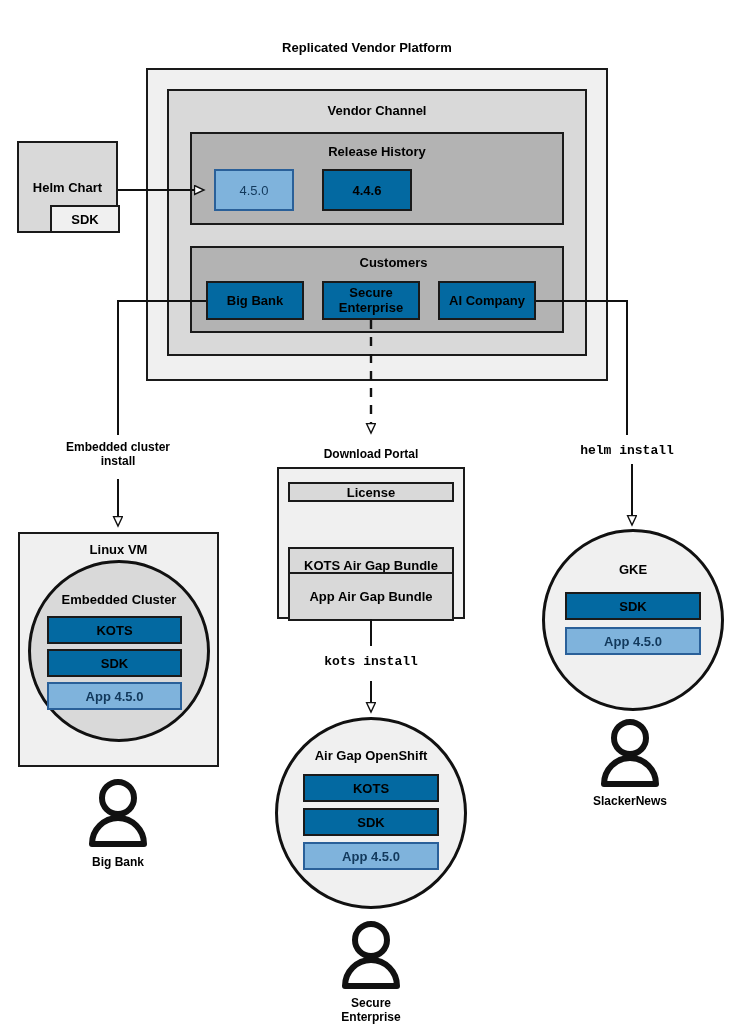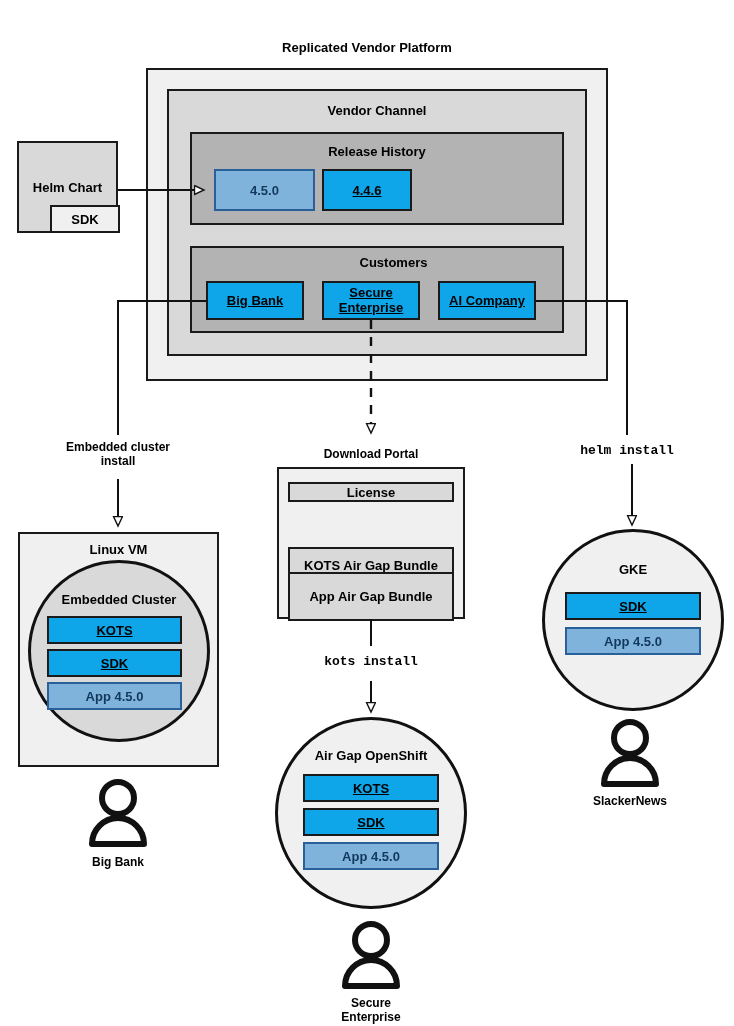--- a/index.html
+++ b/index.html
@@ -9,21 +9,21 @@
   .stage{position:absolute;left:0;top:0;width:734px;height:1026px;margin-top:24px;}
   
   .box{position:absolute;box-sizing:border-box;border:2px solid #1a1a1a;}
   .lbl{position:absolute;box-sizing:border-box;text-align:center;
        font-weight:bold;line-height:1.2;}
   .ctr{display:flex;align-items:center;justify-content:center;text-align:center;}
   .mono{font-family:"Liberation Mono","DejaVu Sans Mono",monospace;}
   .fill-lightest{background:#f0f0f0;}
   .fill-light{background:#d9d9d9;}
   .fill-mid{background:#b3b3b3;}
-  .fill-white{background:#0ea5e9;text-decoration:underline;}
+  .fill-white{background:#0369a1;}
   .fill-blue{background:#7fb3dc;border-color:#2a6099;color:#12395c;}
   .circ{position:absolute;box-sizing:border-box;border:3px solid #111;border-radius:50%;}
   svg.overlay{position:absolute;left:0;top:0;width:734px;height:1026px;
               pointer-events:none;overflow:visible;}
   .t13{font-size:13px;}
   .t12{font-size:12px;}
 </style>
 </head>
 <body>
 
@@ -32,21 +32,21 @@
   <div class="lbl t13" style="left:190px;top:16px;width:354px;">Replicated Vendor Platform</div>
 
   <div class="box fill-lightest" style="left:146px;top:44px;width:462px;height:313px;"></div>
 
   <div class="box fill-light" style="left:167px;top:65px;width:420px;height:267px;"></div>
   <div class="lbl t13" style="left:167px;top:79px;width:420px;">Vendor Channel</div>
 
   <div class="box fill-mid" style="left:190px;top:108px;width:374px;height:93px;"></div>
   <div class="lbl t13" style="left:190px;top:120px;width:374px;">Release History</div>
 
-  <div class="box ctr fill-blue t13" style="left:214px;top:145px;width:101px;height:42px;font-weight:bold;">
+  <div class="box ctr fill-blue t13" style="left:214px;top:145px;width:80px;height:42px;font-weight:normal;">
     <span>4.5.0</span>
   </div>
   <div class="box ctr fill-white t13" style="left:322px;top:145px;width:90px;height:42px;font-weight:bold;">
     <span>4.4.6</span>
   </div>
 
   <div class="box fill-mid" style="left:190px;top:222px;width:374px;height:87px;"></div>
   <div class="lbl t13" style="left:190px;top:231px;width:374px;padding-left:33px;">Customers</div>
 
   <div class="box ctr fill-white t13" style="left:206px;top:257px;width:98px;height:39px;font-weight:bold;">

